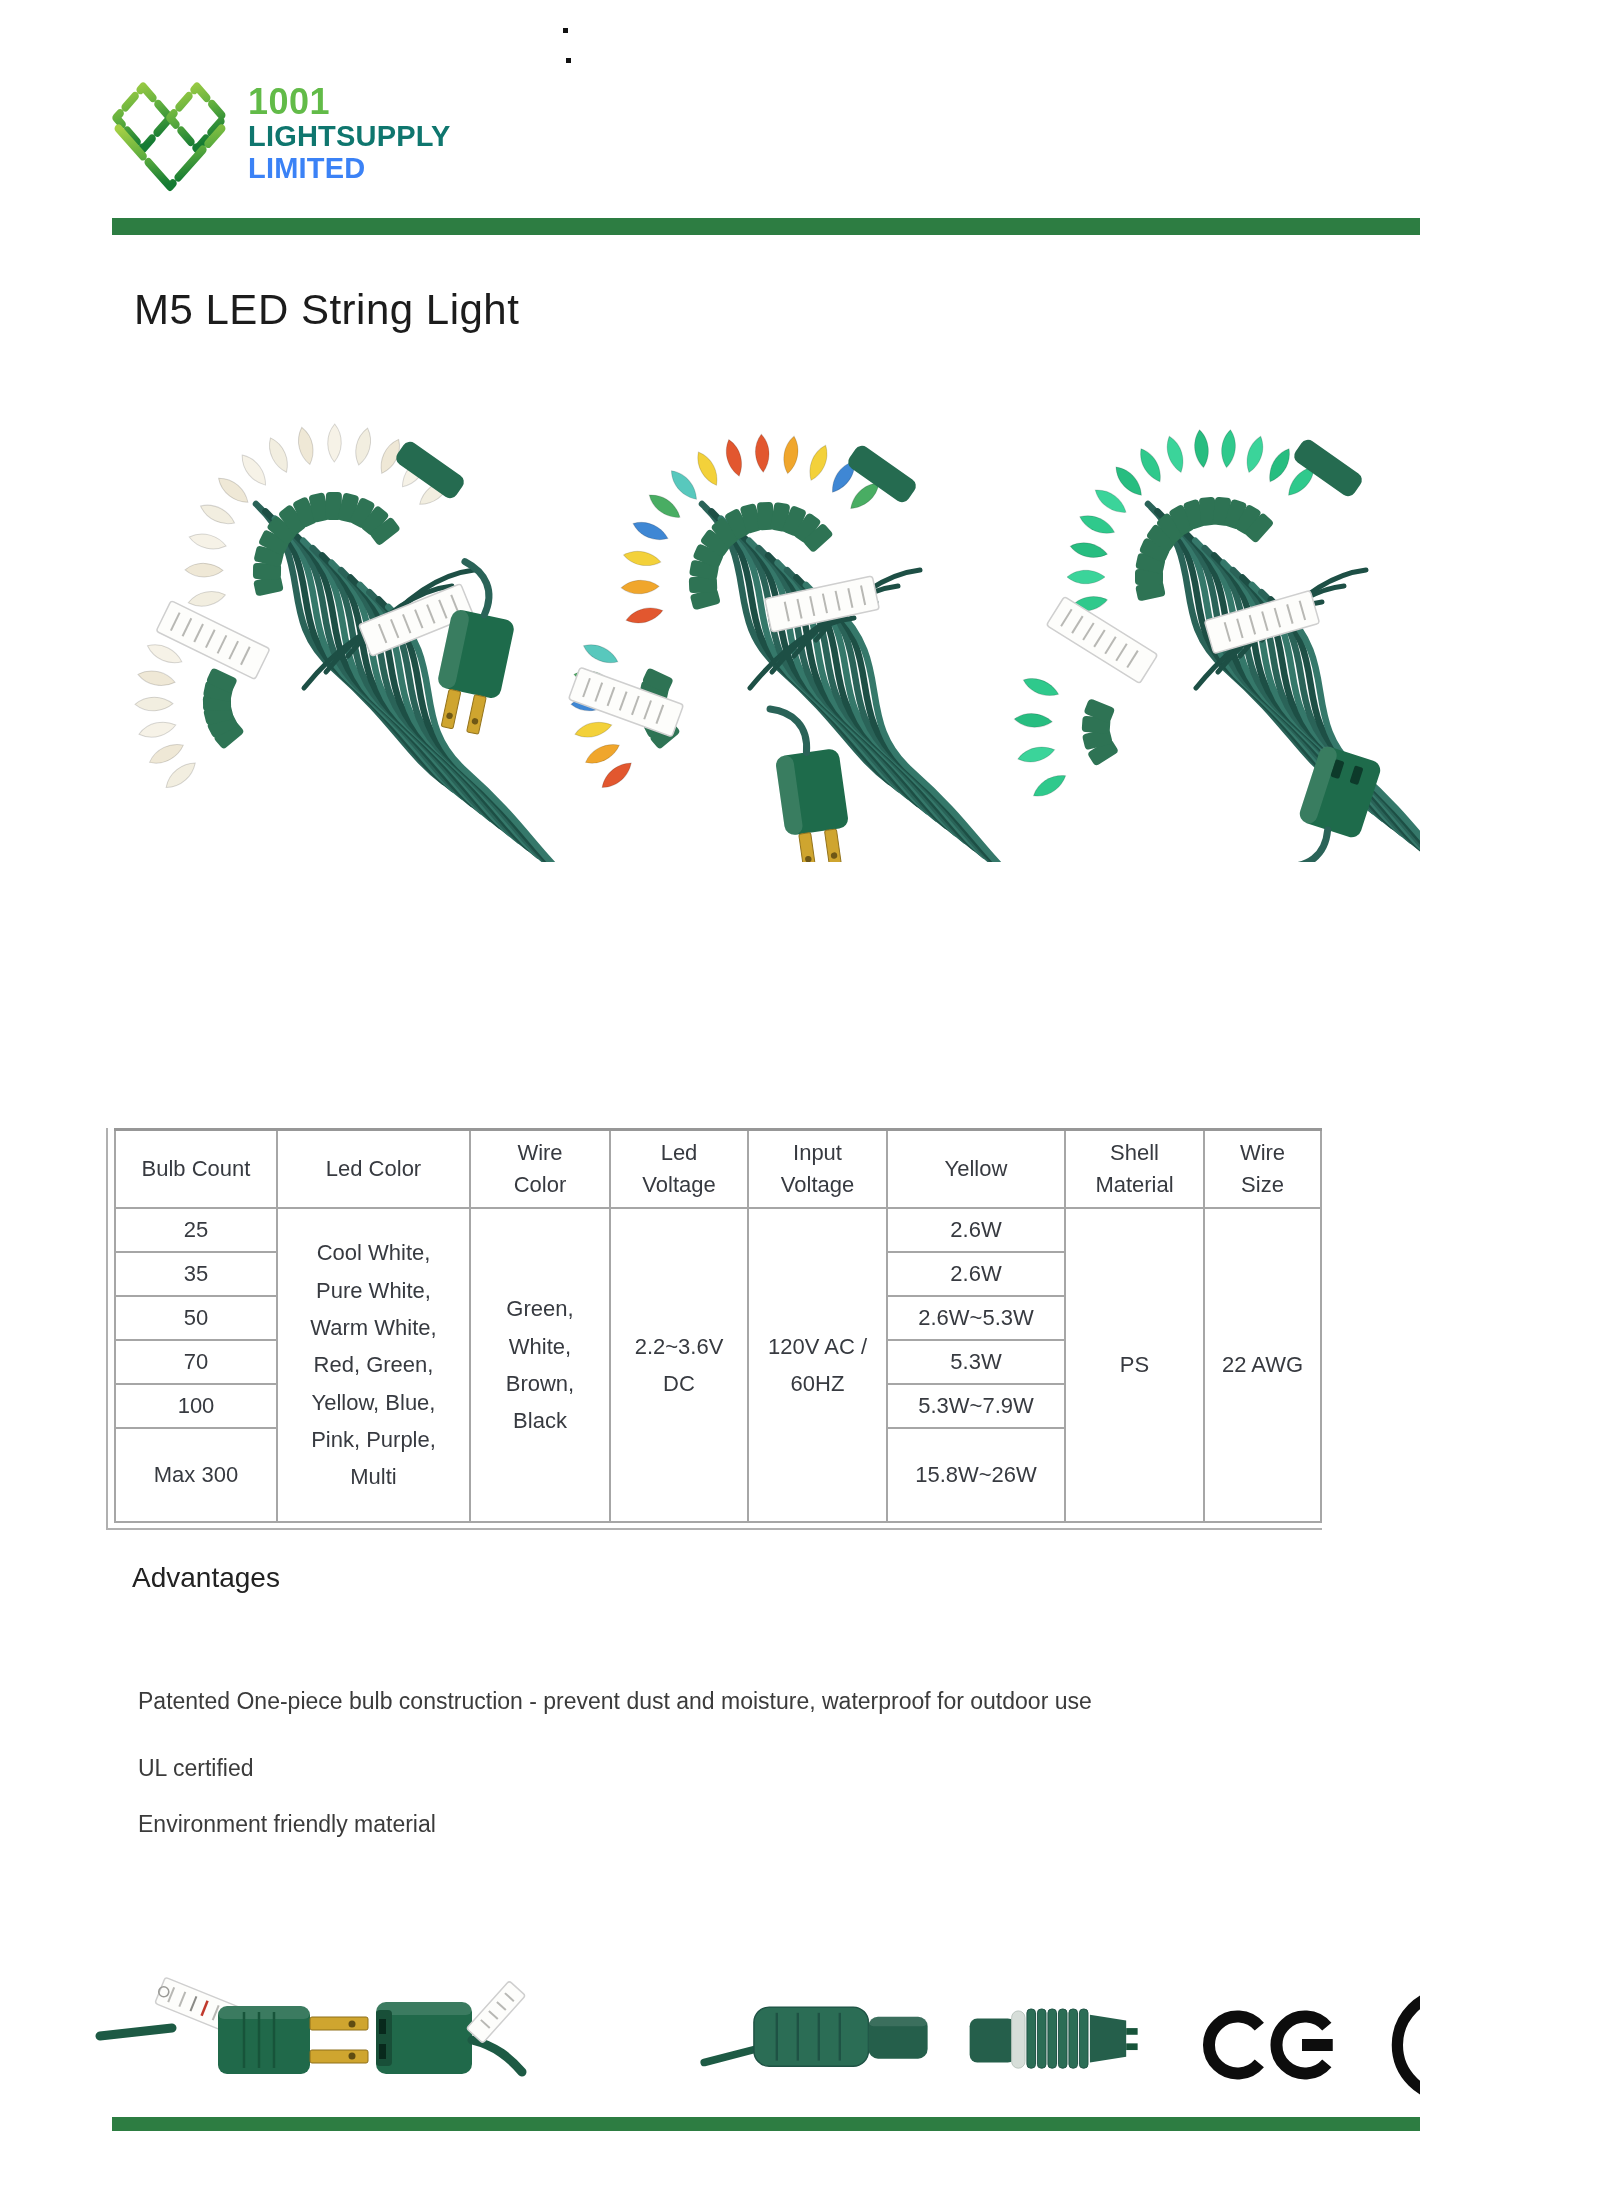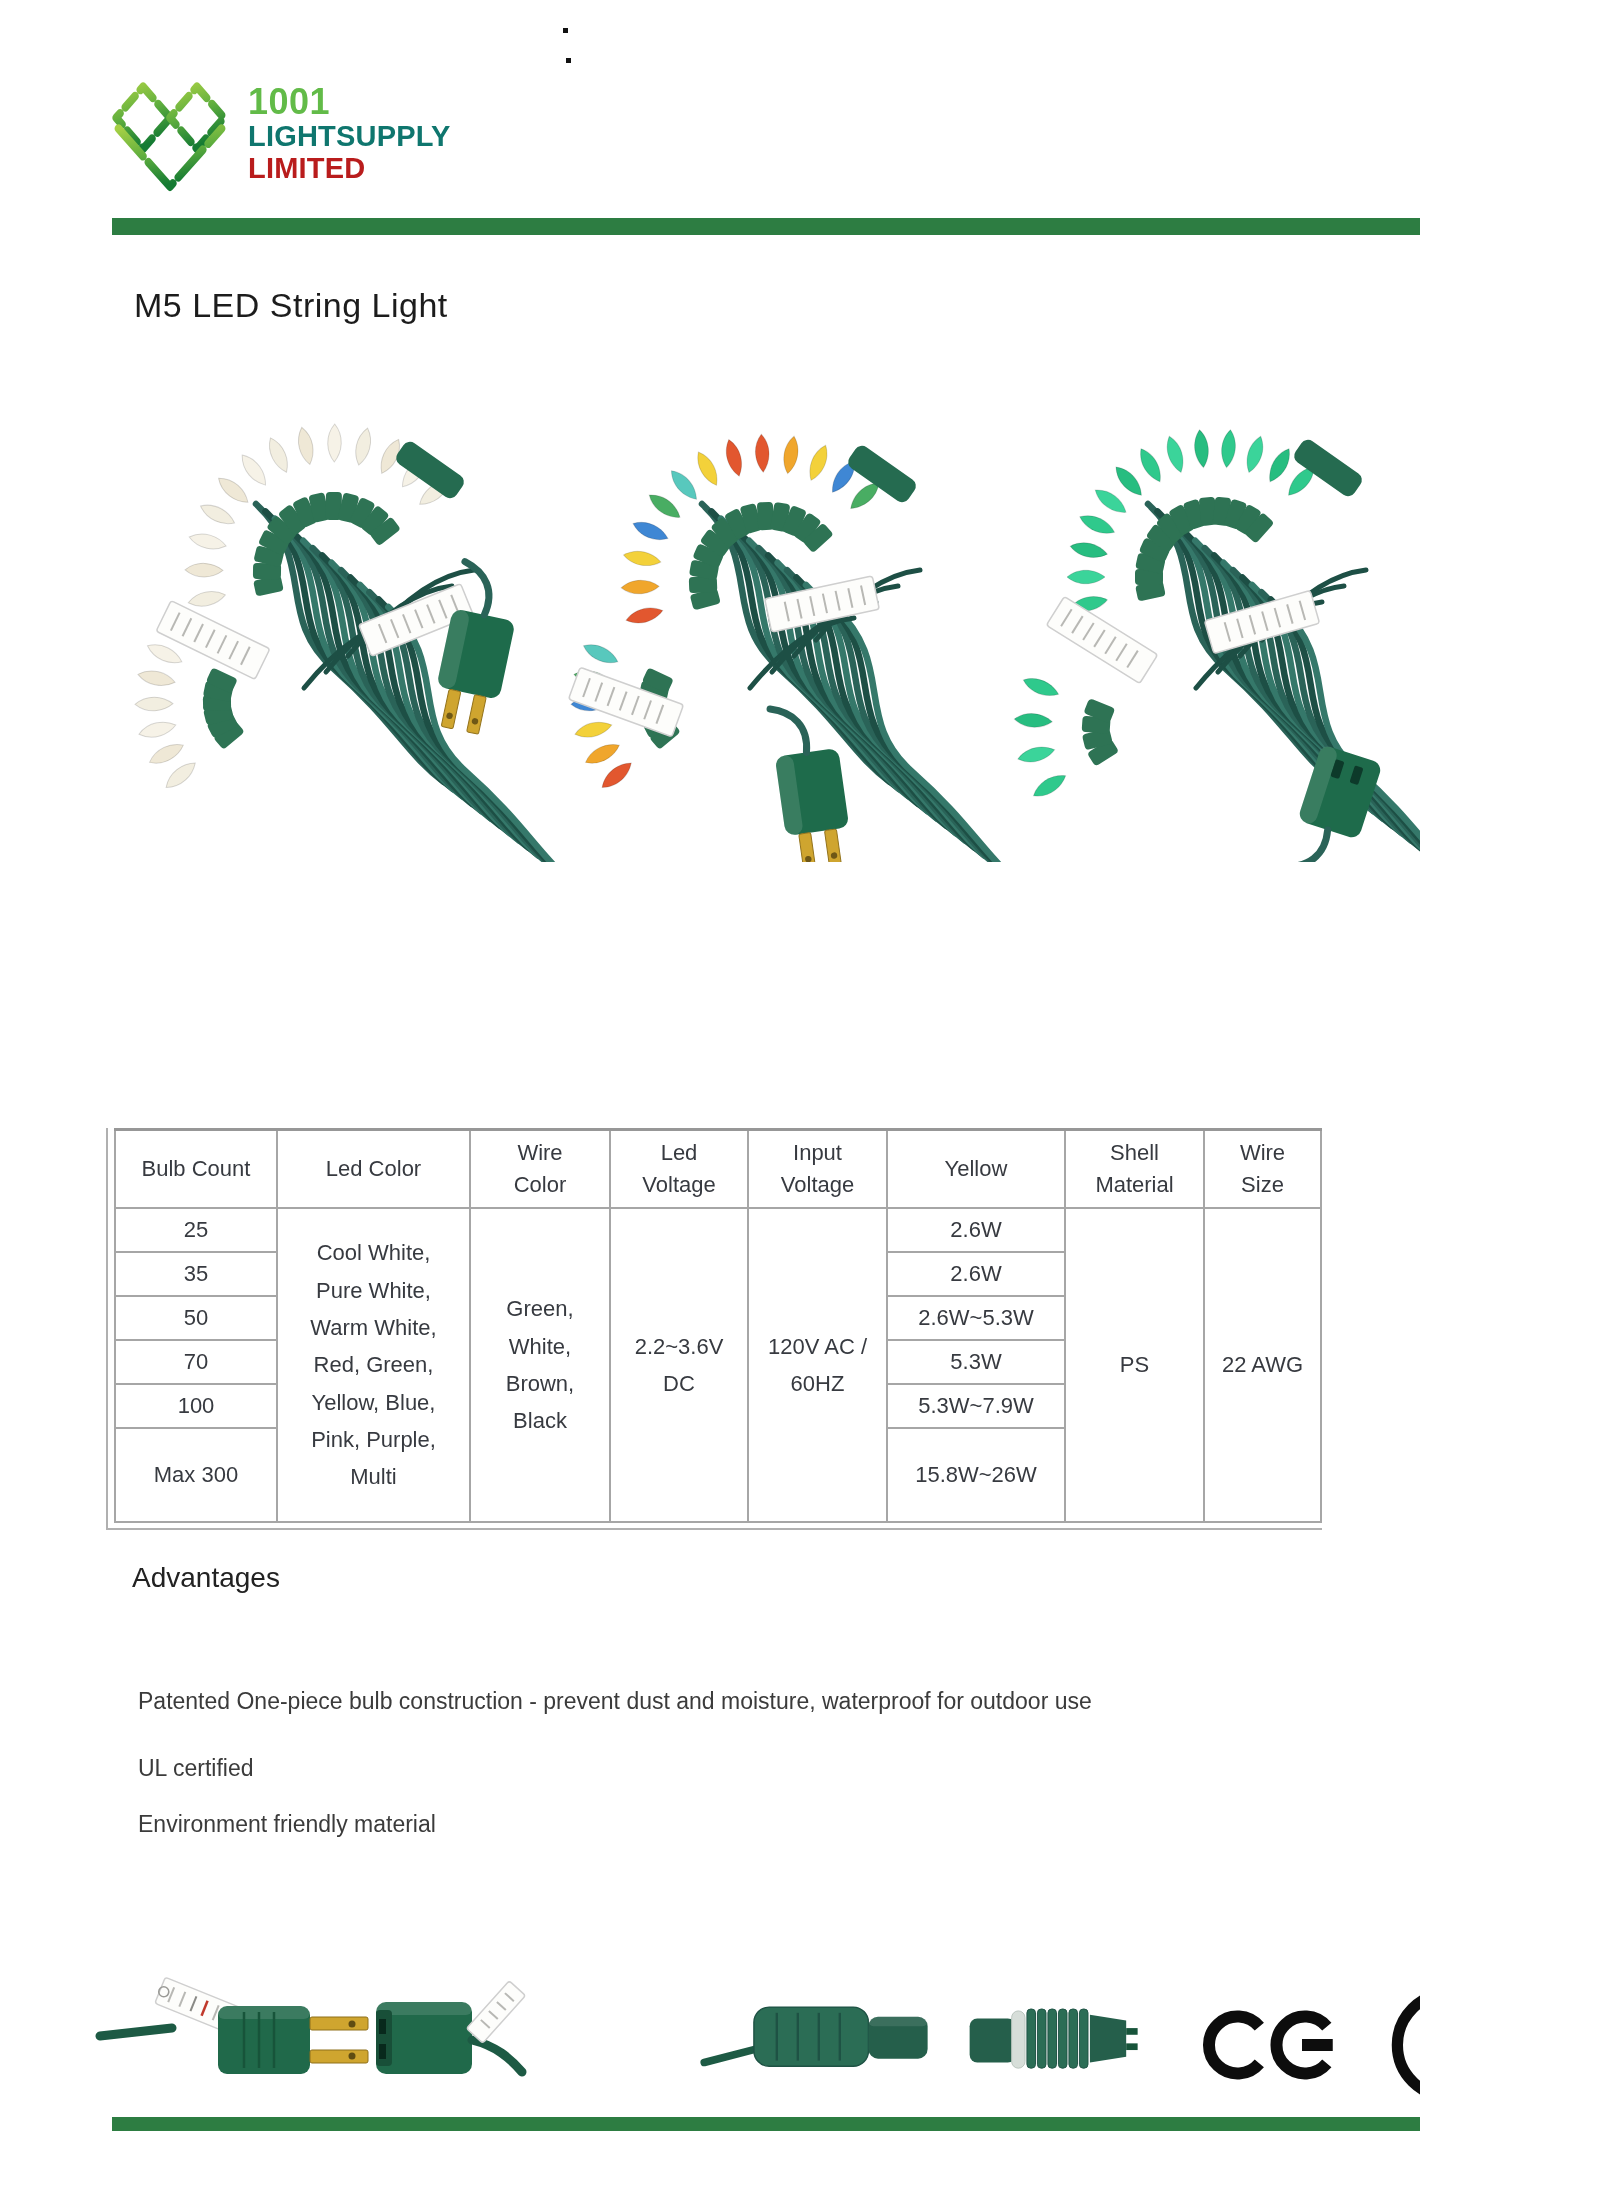--- a/index.html
+++ b/index.html
@@ -9,26 +9,26 @@
   }
   .dot{position:absolute;width:5px;height:5px;background:#111;}
   .dot1{left:563px;top:28px;}
   .dot2{left:566px;top:58px;}
 
   
   .logo-icon{position:absolute;left:110px;top:80px;}
   .logo-text{position:absolute;left:248px;top:84px;font-weight:bold;line-height:1;}
   .logo-line1{font-size:36px;color:#62bb48;letter-spacing:0.5px;}
   .logo-line2{font-size:29px;color:#0f766e;margin-top:2px;letter-spacing:0.2px;}
-  .logo-line3{font-size:29px;color:#b91c1c;margin-top:3px;letter-spacing:0.2px;}
+  .logo-line3{font-size:29px;color:#3b82f6;margin-top:3px;letter-spacing:0.2px;}
   .page-number{position:absolute;left:1440px;top:172px;font-size:28px;color:#333;}
   .bar-top{position:absolute;left:112px;top:218px;width:1395px;height:17px;background:#2d7d42;}
   .bar-bottom{position:absolute;left:112px;top:2117px;width:1428px;height:14px;background:#2d7d42;}
 
-  .page-title{position:absolute;left:134px;top:286px;font-size:34px;color:#1c1c1c;letter-spacing:0.5px;}
+  .page-title{position:absolute;left:134px;top:286px;font-size:42px;color:#1c1c1c;letter-spacing:0.5px;}
 
   
   .photos{position:absolute;left:118px;top:372px;display:flex;gap:6px;}
   .photo{position:relative;width:440px;height:490px;}
 
   
   .table-wrap{
     position:absolute;left:106px;top:1128px;
     border-left:2px solid #b0b0b0;border-bottom:2px solid #b0b0b0;
     padding:0 0 5px 6px;

